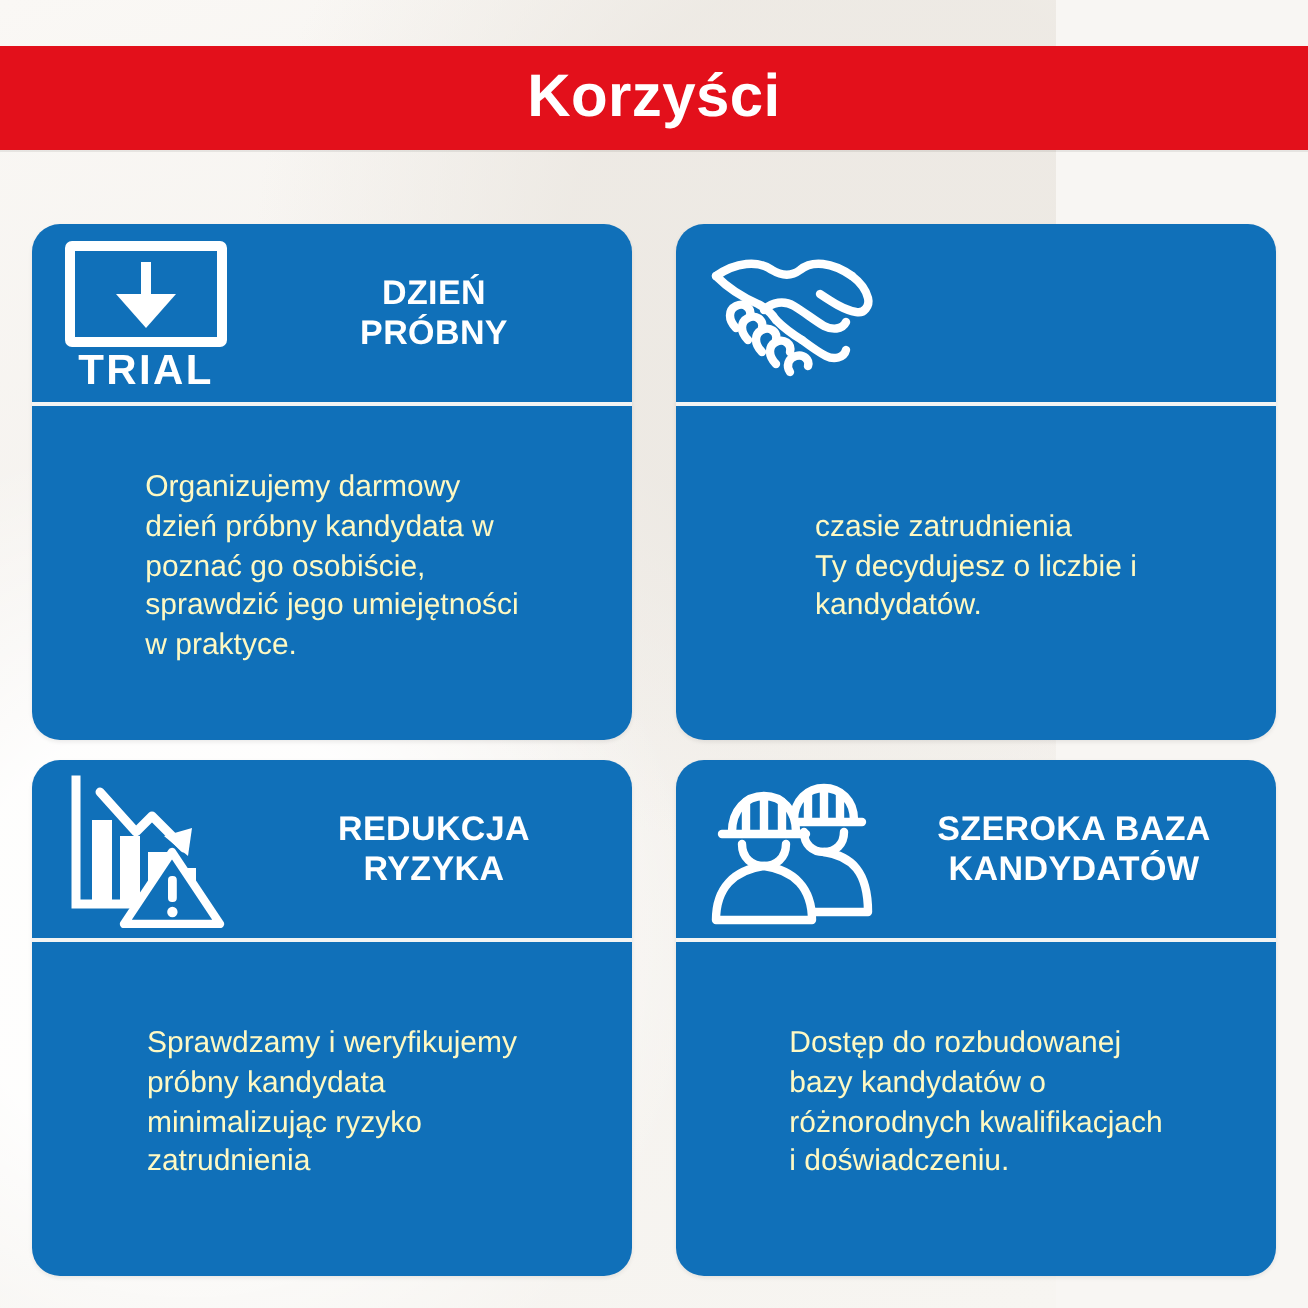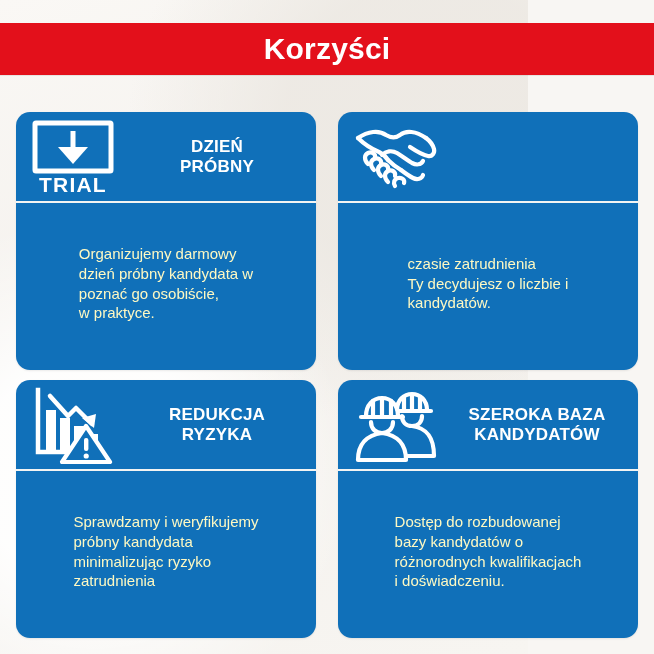--- a/index.html
+++ b/index.html
@@ -156,20 +156,21 @@
         <div class="card-title">
           <span class="t-line">DZIEŃ</span>
           <span class="t-line">PRÓBNY</span>
         </div>
       </div>
       <div class="card-body">
         <div class="card-text">
           <span class="b-line">Organizujemy darmowy</span>
           <span class="b-line">dzień próbny kandydata w</span>
           <span class="b-line">poznać go osobiście,</span>
+          <span class="b-line">sprawdzić jego umiejętności</span>
           <span class="b-line">w praktyce.</span>
         </div>
       </div>
     </div>
 
     <div class="card card--flex">
       <div class="card-head">
         <div class="card-icon">
           <svg width="88" height="74" viewBox="0 0 88 74" aria-hidden="true">
             <g fill="none" stroke="#ffffff" stroke-width="4.2" stroke-linecap="round" stroke-linejoin="round">

